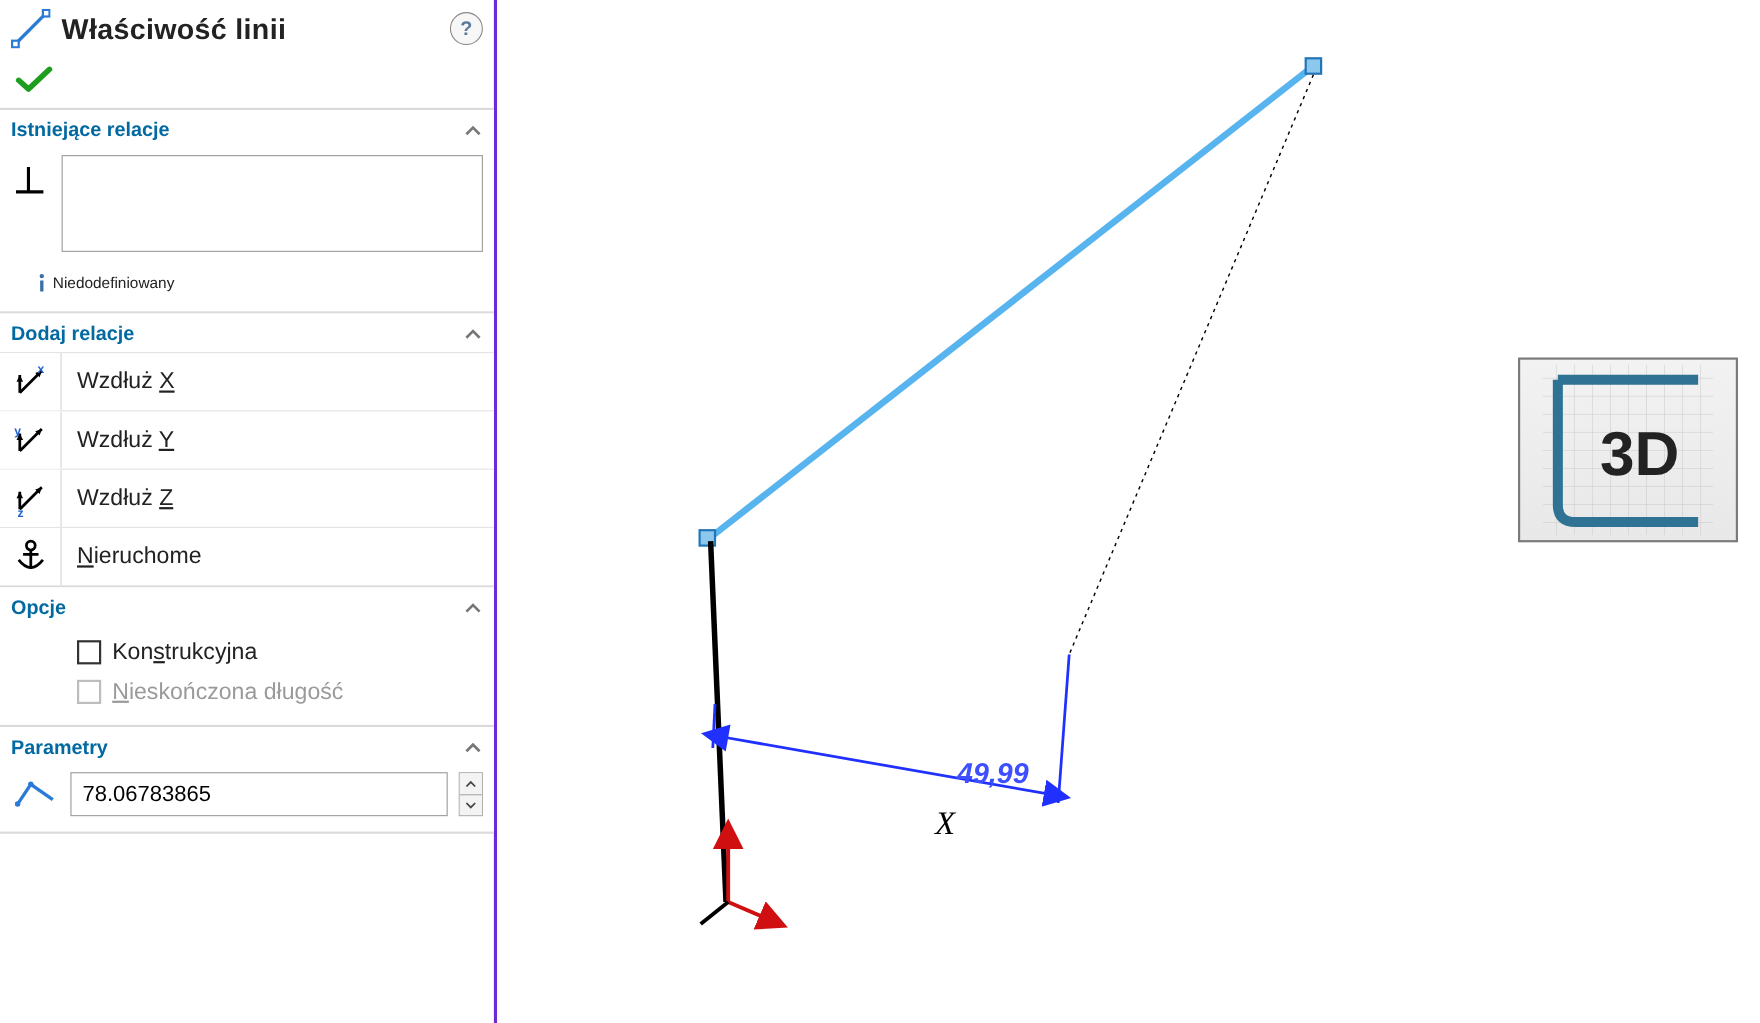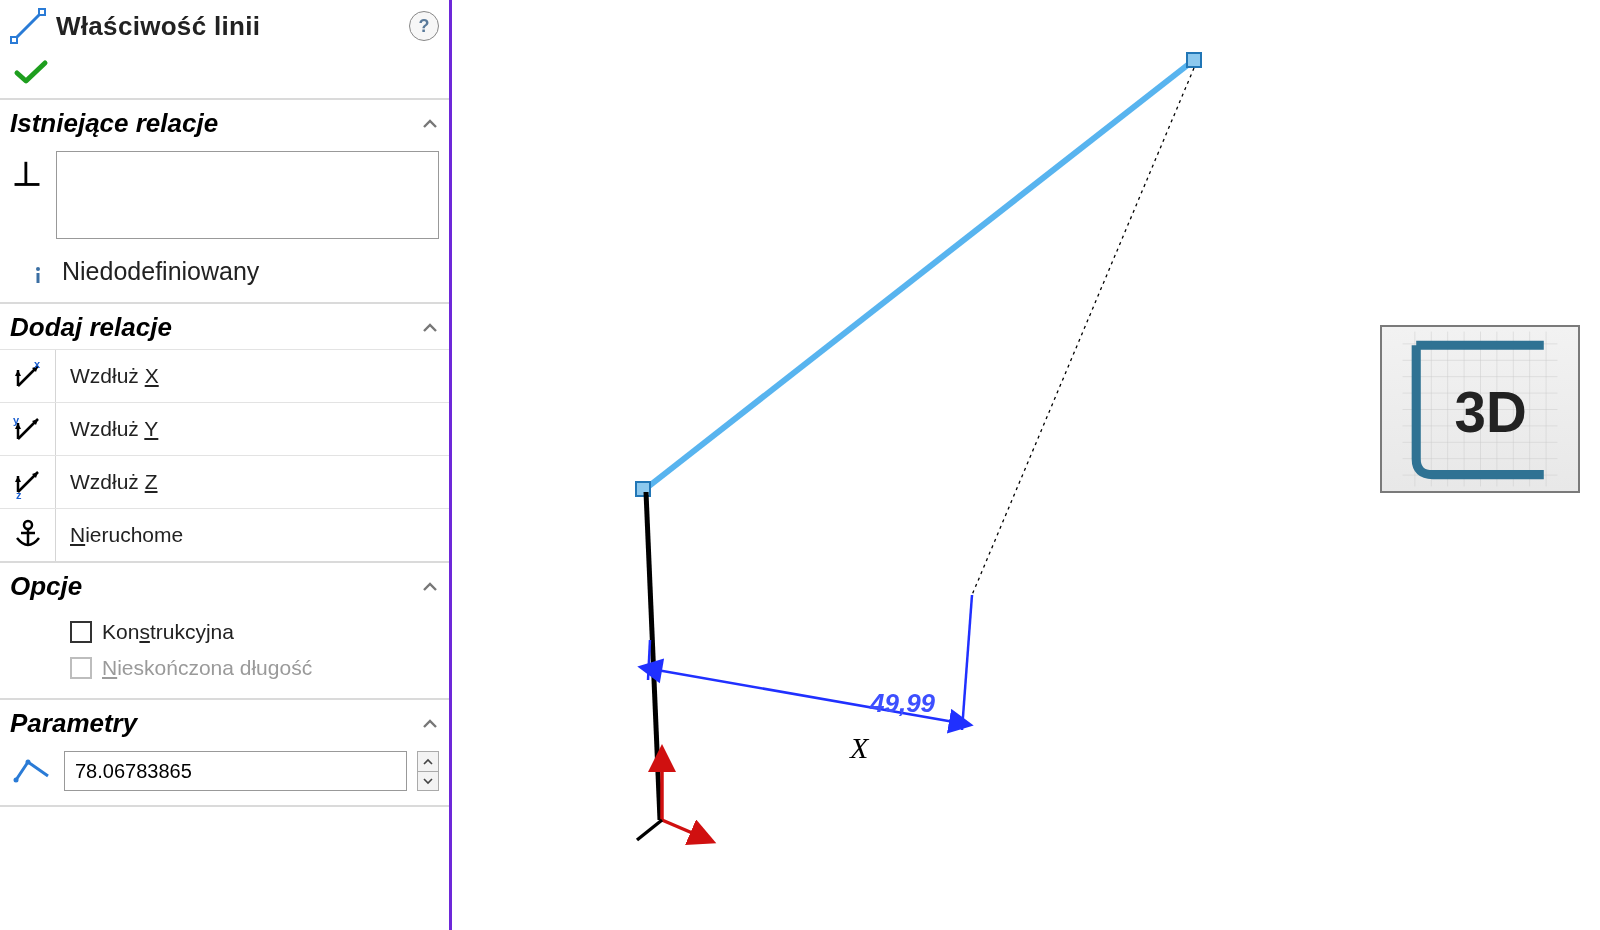--- a/index.html
+++ b/index.html
@@ -65,23 +65,22 @@
     }
     .section-header {
       display: flex;
       align-items: center;
       justify-content: space-between;
       padding: 8px 10px 6px 10px;
       cursor: pointer;
     }
     .section-title {
       font-weight: 700;
-      font-size: 26px;
-      color: #000000;
-      font-style: italic;
+      font-size: 18px;
+      color: #0369a1;
     }
     .chevron {
       width: 18px; height: 18px; color: #777;
     }
     .rel-body {
       padding: 6px 10px 12px 10px;
     }
     .rel-row {
       display: flex;
       gap: 12px;
@@ -92,23 +91,23 @@
       display: flex; align-items: center; justify-content: center;
       margin-top: 4px;
     }
     .rel-box {
       flex: 1;
       height: 88px;
       border: 1px solid #999;
       background: #fff;
     }
     .rel-status {
-      display: flex; align-items: center; gap: 14px;
+      display: flex; align-items: center; 
       padding: 18px 0 4px 18px;
-      font-size: 25px;
+      font-size: 14px;
     }
     .info-icon {
       width: 20px; height: 20px; color: #3b6fa3;
     }
     .btn-row {
       display: flex;
       align-items: center;
       gap: 14px;
       border-top: 1px solid #e3e3e3;
       background: #fff;

